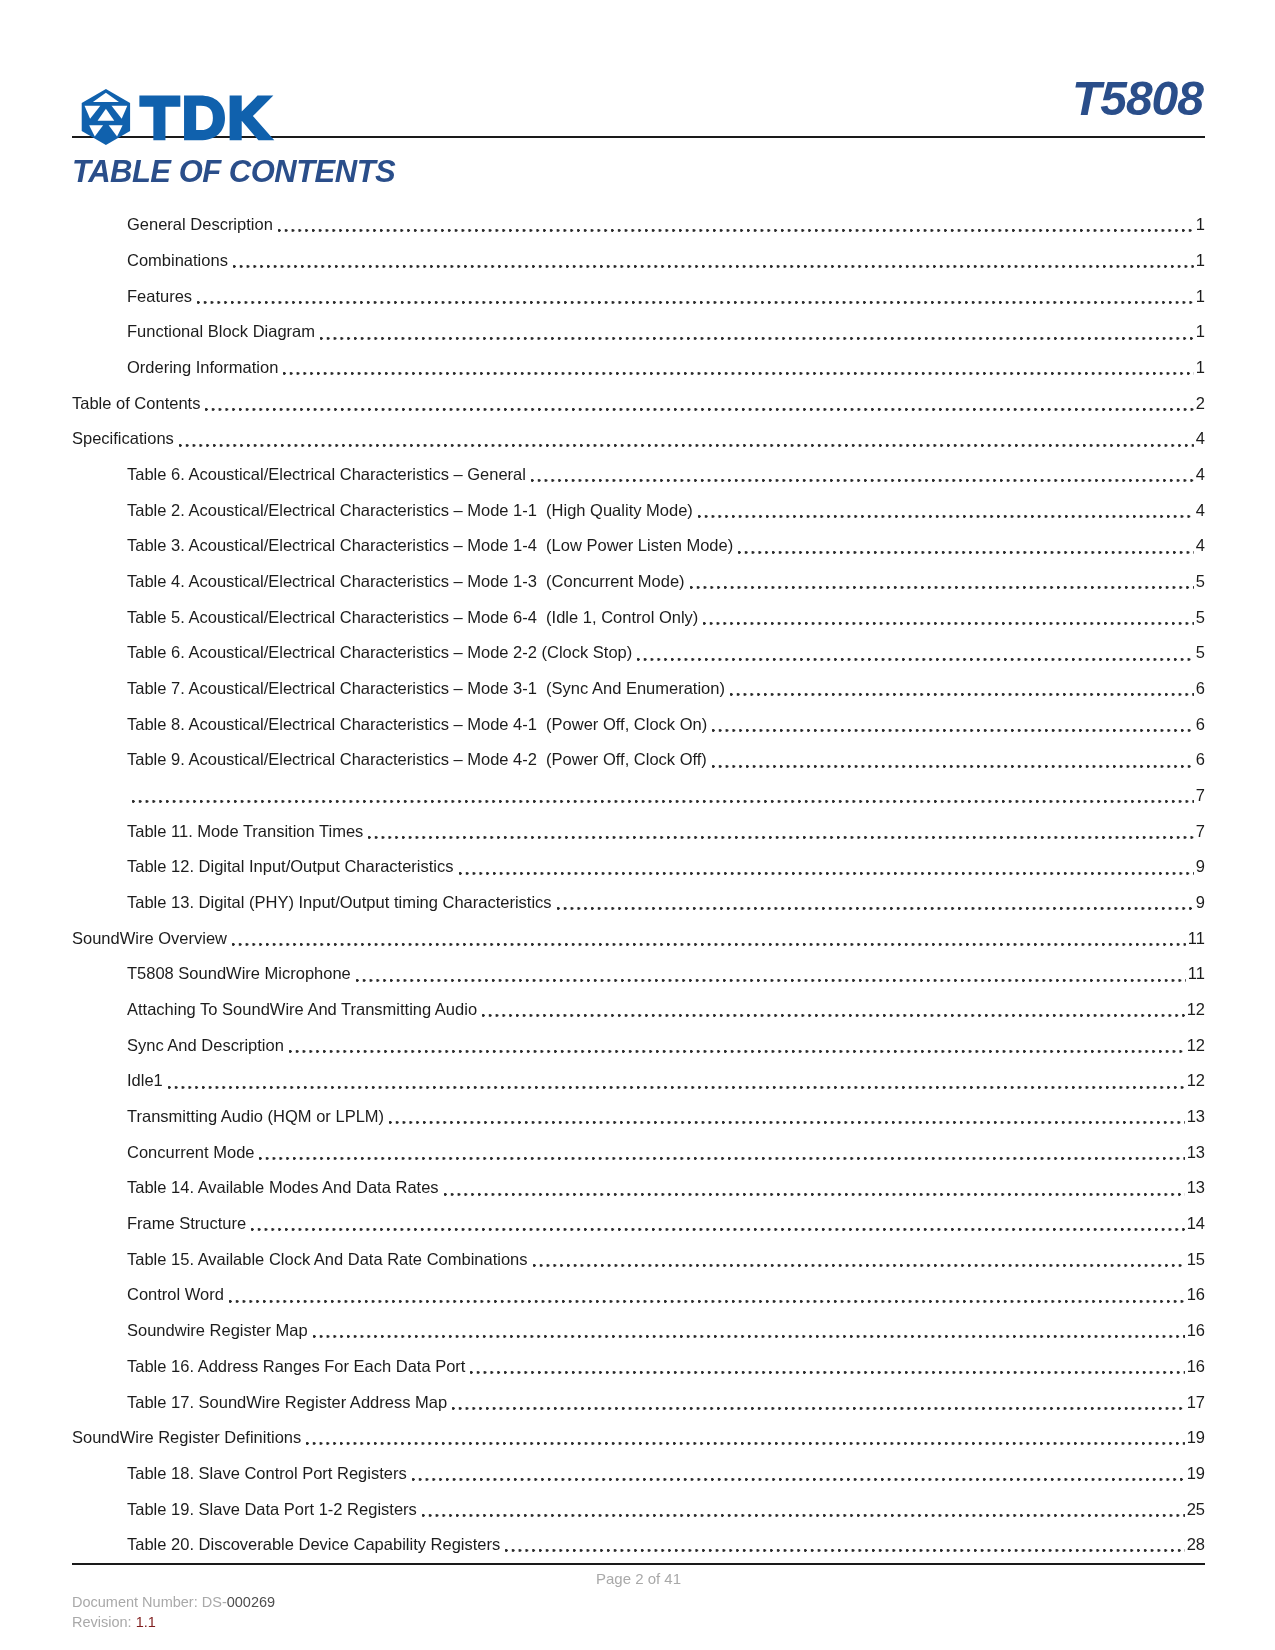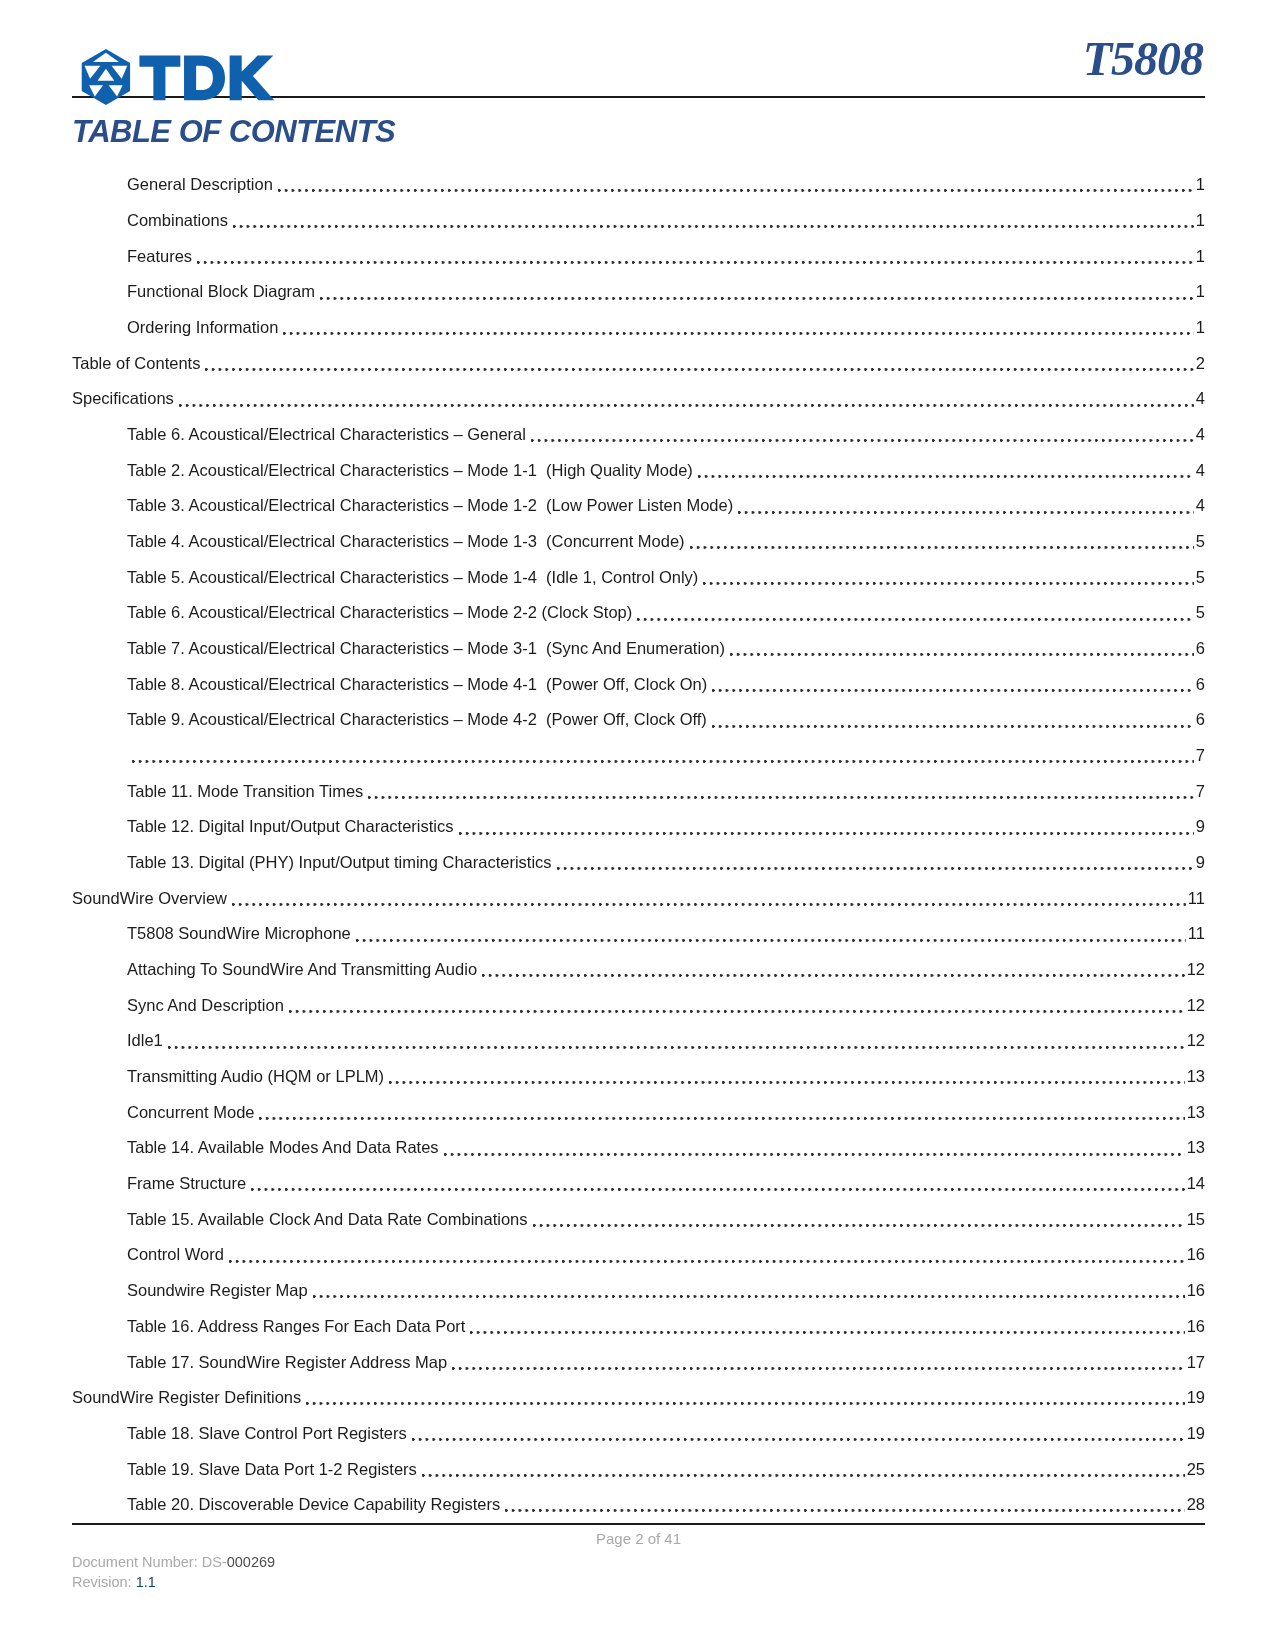--- a/index.html
+++ b/index.html
@@ -15,24 +15,23 @@
   body{
     width:1275px;height:1650px;
     font-family:"Liberation Sans",sans-serif;
     color:var(--text);
     overflow:hidden;
   }
   .page{width:1275px;height:1650px;padding:0 70px 0 72px;position:relative;}
 
   
   .header{
-    height:98px;
+    height:138px;
     position:relative;
     border-bottom:2px solid var(--rule);
-    font-family:Liberation Serif, serif;
   }
   .logo{
     position:absolute;left:6px;bottom:-10px;
     line-height:0;
   }
   .product-title{
     position:absolute;right:2px;bottom:10px;
     font-size:48px;font-weight:bold;font-style:italic;
     color:var(--heading-navy);
     letter-spacing:-1px;
@@ -87,21 +86,21 @@
     font-size:15px;
     height:22px;
   }
   .doc-line,.rev-line{
     color:var(--footer-gray);
     font-size:14.5px;
     line-height:20px;
     white-space:pre;
   }
   .doc-line .value{color:var(--footer-dark);}
-  .rev-line .value{color:#0c4a6e;}
+  .rev-line .value{color:#7f1d1d;}
 </style>
 </head>
 <body>
 
 <div class="page">
 
   <div class="header">
     <span class="logo">
       <svg width="200" height="58" viewBox="0 0 215 62" xmlns="http://www.w3.org/2000/svg">
         <g fill="#1061AD">
@@ -175,33 +174,33 @@
       <span class="page-num">4</span>
     </div>
 
     <div class="toc-row indent-1">
       <span class="label">Table 2. Acoustical/Electrical Characteristics – Mode 1-1  (High Quality Mode)</span>
       <span class="dots"></span>
       <span class="page-num">4</span>
     </div>
 
     <div class="toc-row indent-1">
-      <span class="label">Table 3. Acoustical/Electrical Characteristics – Mode 1-2  (Low Power Listen Mode)</span>
+      <span class="label">Table 3. Acoustical/Electrical Characteristics – Mode 1-4  (Low Power Listen Mode)</span>
       <span class="dots"></span>
       <span class="page-num">4</span>
     </div>
 
     <div class="toc-row indent-1">
       <span class="label">Table 4. Acoustical/Electrical Characteristics – Mode 1-3  (Concurrent Mode)</span>
       <span class="dots"></span>
       <span class="page-num">5</span>
     </div>
 
     <div class="toc-row indent-1">
-      <span class="label">Table 5. Acoustical/Electrical Characteristics – Mode 1-4  (Idle 1, Control Only)</span>
+      <span class="label">Table 5. Acoustical/Electrical Characteristics – Mode 6-4  (Idle 1, Control Only)</span>
       <span class="dots"></span>
       <span class="page-num">5</span>
     </div>
 
     <div class="toc-row indent-1">
       <span class="label">Table 6. Acoustical/Electrical Characteristics – Mode 2-2 (Clock Stop)</span>
       <span class="dots"></span>
       <span class="page-num">5</span>
     </div>
 

